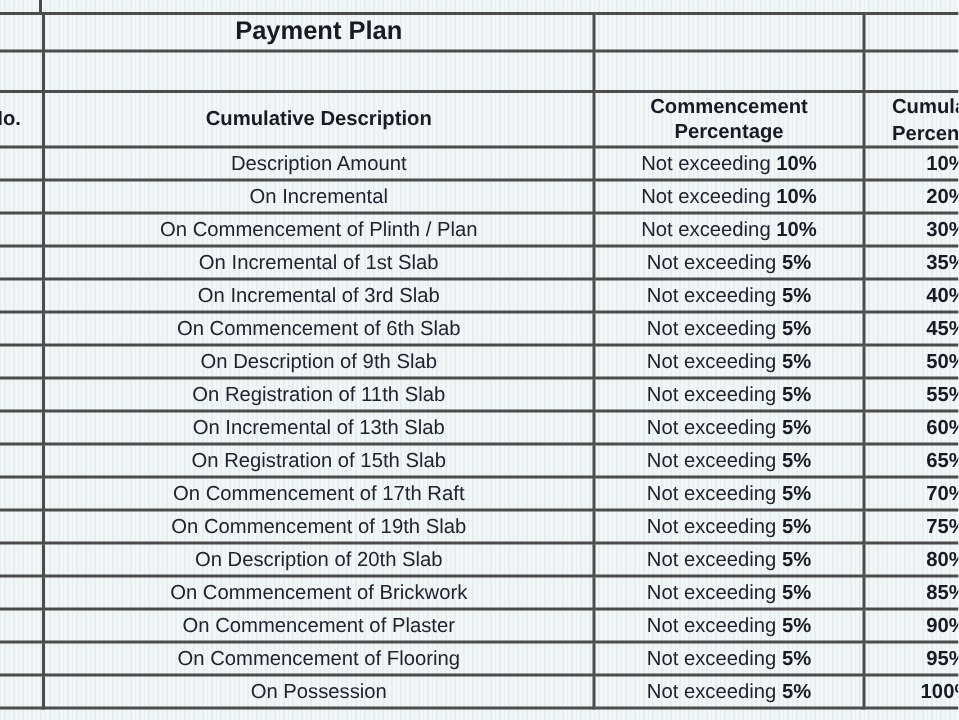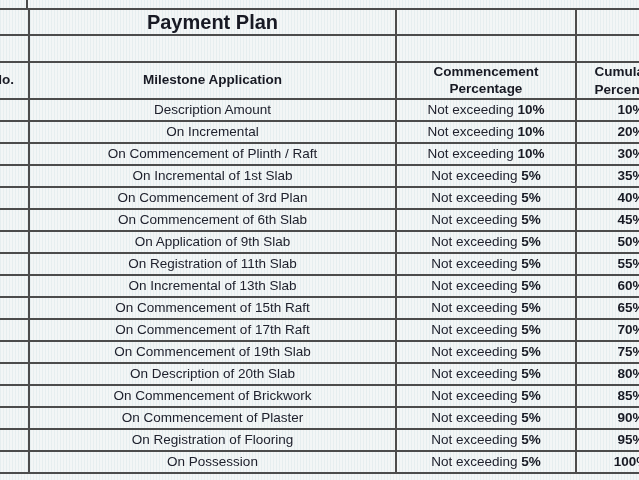--- a/index.html
+++ b/index.html
@@ -49,21 +49,21 @@
     line-height:1.2;
     overflow:hidden;
     white-space:nowrap;
   }
   tr.title-row{height:25px;}
   tr.spacer-row{height:27px;}
   tr.header-row{height:37px;}
   tr.data-row{height:22px;}
   tr.title-row td.t-b{
     font-weight:bold;
-    font-size:20px;
+    font-size:17px;
     color:#181a24;
   }
   tr.header-row td{
     font-weight:bold;
     font-size:13.5px;
     color:#181a24;
     white-space:normal;
   }
   tr.header-row td.h-a{
     text-align:right;
@@ -110,82 +110,82 @@
 
     <tr class="spacer-row">
       <td></td>
       <td></td>
       <td></td>
       <td></td>
     </tr>
 
     <tr class="header-row">
       <td class="h-a">Sr. No.</td>
-      <td class="h-b">Milestone Application</td>
+      <td class="h-b">Cumulative Description</td>
       <td class="h-c">Commencement Percentage</td>
       <td class="h-d">Cumulative Percentage</td>
     </tr>
 
     <tr class="data-row">
       <td class="cell-no">(i)</td>
       <td class="cell-ms">Description Amount</td>
       <td class="cell-inc"><span>Not exceeding </span><b>10%</b></td>
       <td class="cell-cum">10%</td>
     </tr>
     <tr class="data-row">
       <td class="cell-no">(ii)</td>
       <td class="cell-ms">On Incremental</td>
       <td class="cell-inc"><span>Not exceeding </span><b>10%</b></td>
       <td class="cell-cum">20%</td>
     </tr>
     <tr class="data-row">
       <td class="cell-no">(iii)</td>
-      <td class="cell-ms">On Commencement of Plinth / Raft</td>
+      <td class="cell-ms">On Commencement of Plinth / Plan</td>
       <td class="cell-inc"><span>Not exceeding </span><b>10%</b></td>
       <td class="cell-cum">30%</td>
     </tr>
     <tr class="data-row">
       <td class="cell-no">(iv)</td>
       <td class="cell-ms">On Incremental of 1st Slab</td>
       <td class="cell-inc"><span>Not exceeding </span><b>5%</b></td>
       <td class="cell-cum">35%</td>
     </tr>
     <tr class="data-row">
       <td class="cell-no">(v)</td>
-      <td class="cell-ms">On Commencement of 3rd Plan</td>
+      <td class="cell-ms">On Incremental of 3rd Slab</td>
       <td class="cell-inc"><span>Not exceeding </span><b>5%</b></td>
       <td class="cell-cum">40%</td>
     </tr>
     <tr class="data-row">
       <td class="cell-no">(vi)</td>
       <td class="cell-ms">On Commencement of 6th Slab</td>
       <td class="cell-inc"><span>Not exceeding </span><b>5%</b></td>
       <td class="cell-cum">45%</td>
     </tr>
     <tr class="data-row">
       <td class="cell-no">(vii)</td>
-      <td class="cell-ms">On Application of 9th Slab</td>
+      <td class="cell-ms">On Description of 9th Slab</td>
       <td class="cell-inc"><span>Not exceeding </span><b>5%</b></td>
       <td class="cell-cum">50%</td>
     </tr>
     <tr class="data-row">
       <td class="cell-no">(viii)</td>
       <td class="cell-ms">On Registration of 11th Slab</td>
       <td class="cell-inc"><span>Not exceeding </span><b>5%</b></td>
       <td class="cell-cum">55%</td>
     </tr>
     <tr class="data-row">
       <td class="cell-no">(ix)</td>
       <td class="cell-ms">On Incremental of 13th Slab</td>
       <td class="cell-inc"><span>Not exceeding </span><b>5%</b></td>
       <td class="cell-cum">60%</td>
     </tr>
     <tr class="data-row">
       <td class="cell-no">(x)</td>
-      <td class="cell-ms">On Commencement of 15th Raft</td>
+      <td class="cell-ms">On Registration of 15th Slab</td>
       <td class="cell-inc"><span>Not exceeding </span><b>5%</b></td>
       <td class="cell-cum">65%</td>
     </tr>
     <tr class="data-row">
       <td class="cell-no">(xi)</td>
       <td class="cell-ms">On Commencement of 17th Raft</td>
       <td class="cell-inc"><span>Not exceeding </span><b>5%</b></td>
       <td class="cell-cum">70%</td>
     </tr>
     <tr class="data-row">
@@ -207,21 +207,21 @@
       <td class="cell-cum">85%</td>
     </tr>
     <tr class="data-row">
       <td class="cell-no">(xv)</td>
       <td class="cell-ms">On Commencement of Plaster</td>
       <td class="cell-inc"><span>Not exceeding </span><b>5%</b></td>
       <td class="cell-cum">90%</td>
     </tr>
     <tr class="data-row">
       <td class="cell-no">(xvi)</td>
-      <td class="cell-ms">On Registration of Flooring</td>
+      <td class="cell-ms">On Commencement of Flooring</td>
       <td class="cell-inc"><span>Not exceeding </span><b>5%</b></td>
       <td class="cell-cum">95%</td>
     </tr>
     <tr class="data-row">
       <td class="cell-no">(xvii)</td>
       <td class="cell-ms">On Possession</td>
       <td class="cell-inc"><span>Not exceeding </span><b>5%</b></td>
       <td class="cell-cum">100%</td>
     </tr>
   </tbody>

